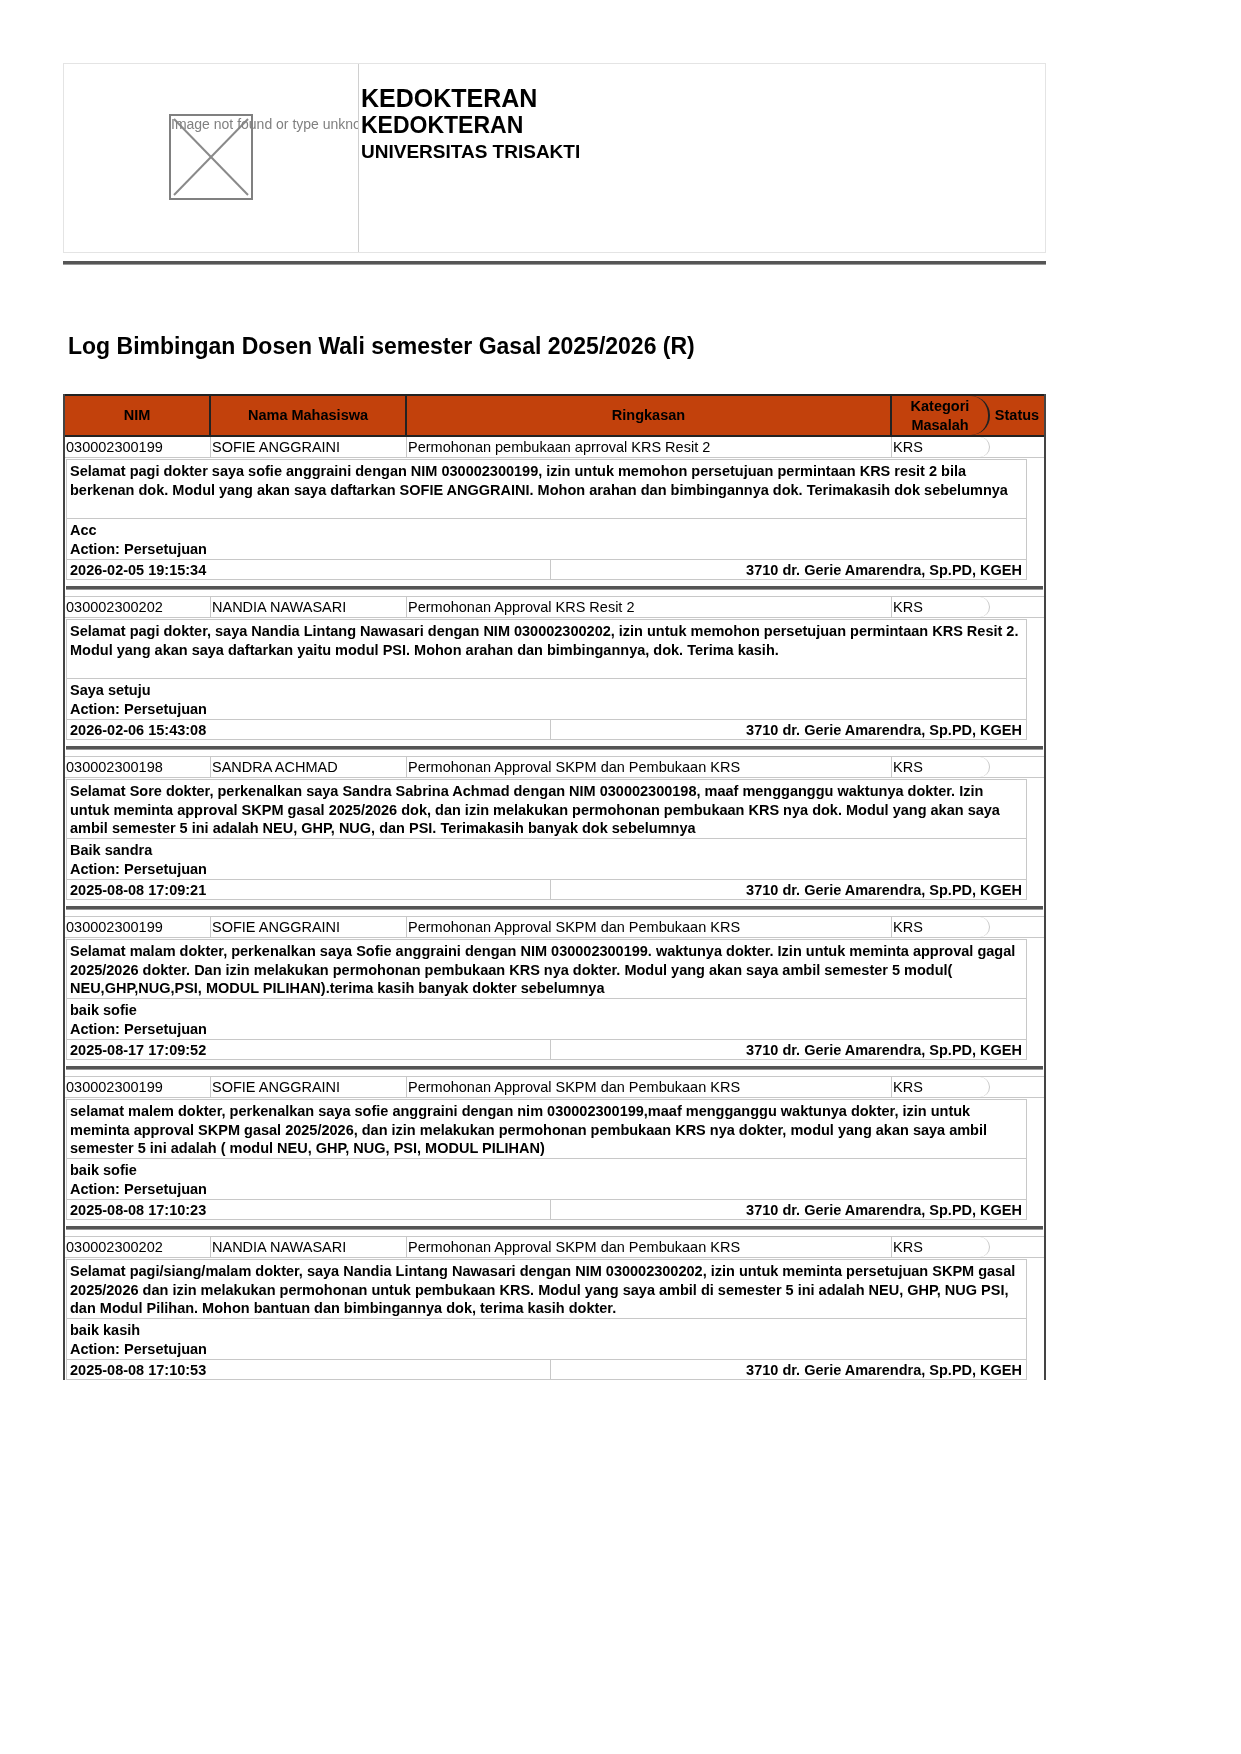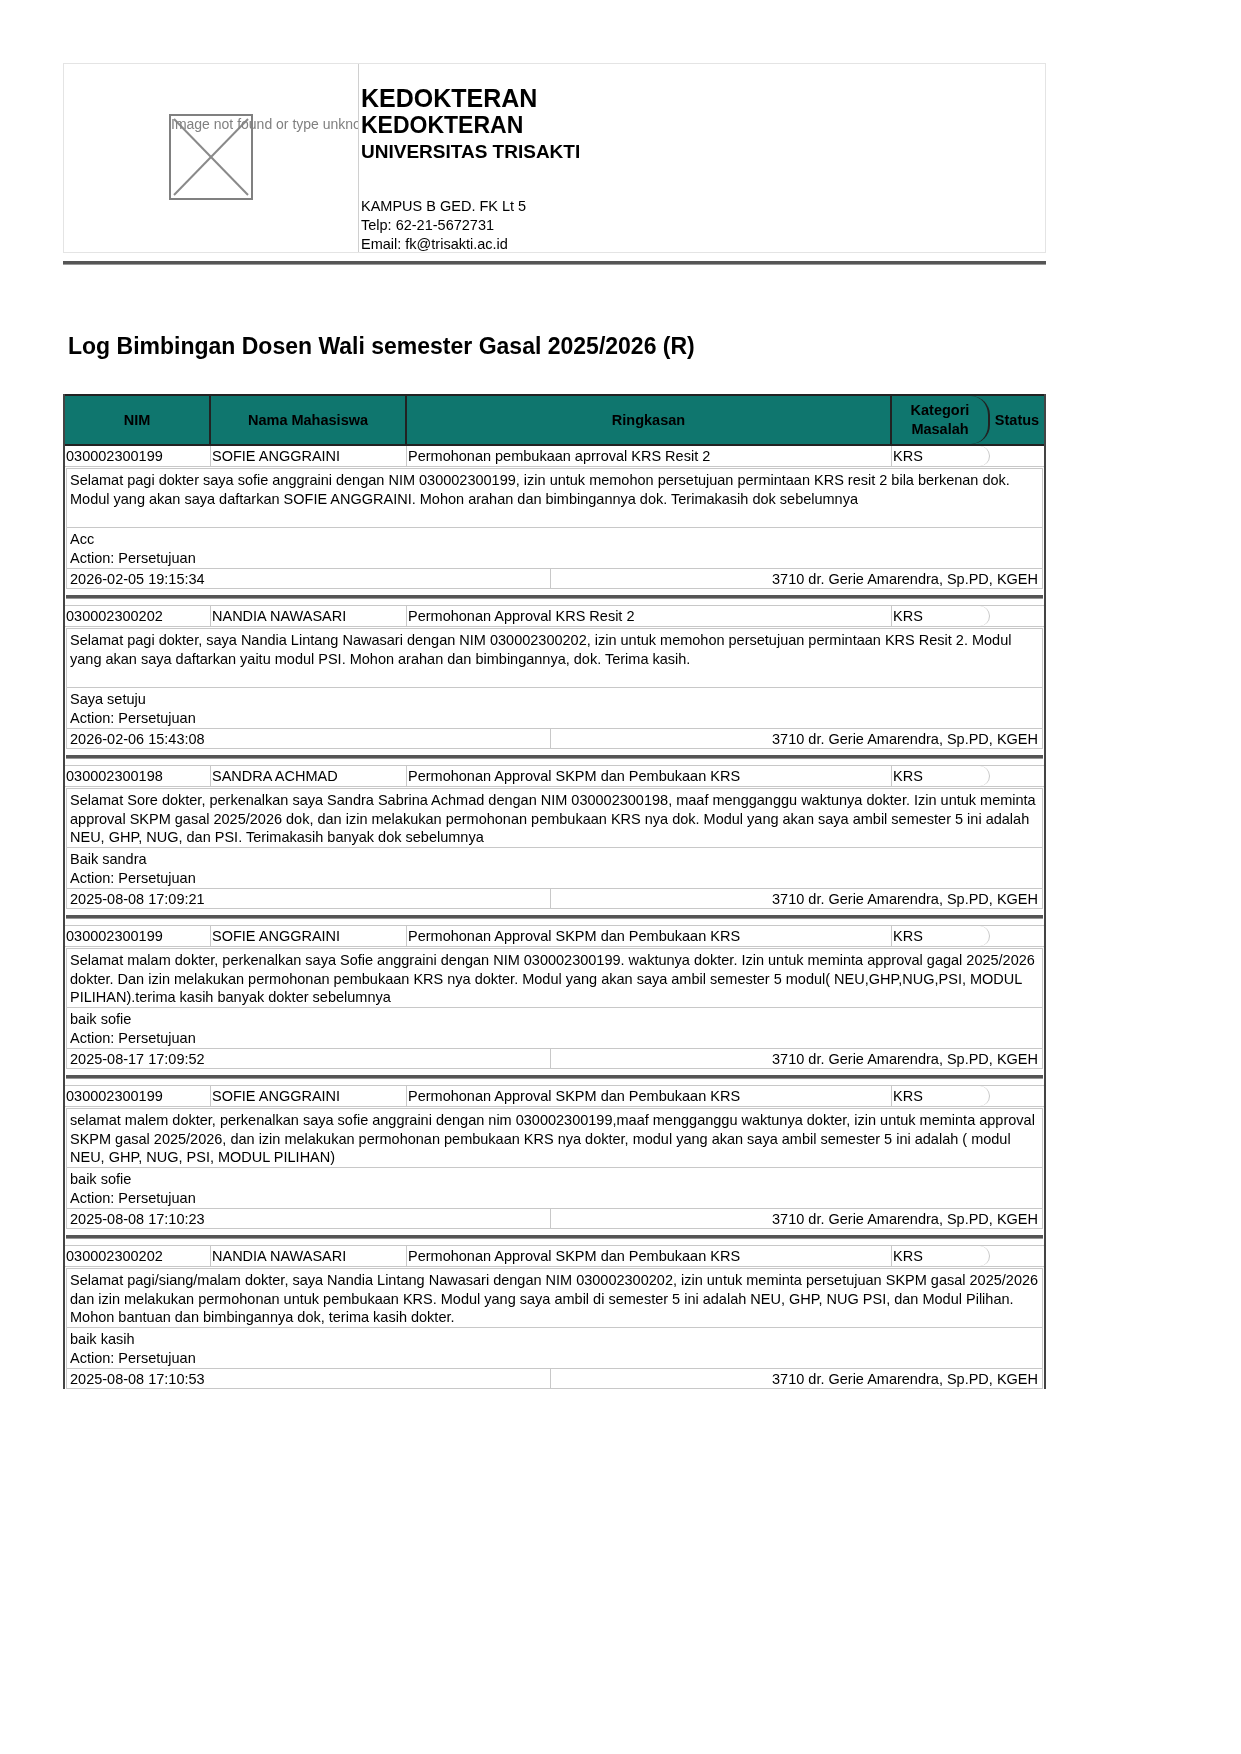--- a/index.html
+++ b/index.html
@@ -33,42 +33,42 @@
   }
   .page-title {
     position: absolute; left: 64px; top: 329px; font-size: 23px; font-weight: bold; margin: 4px;
   }
   .log-table {
     position: absolute; left: 63px; top: 394px; width: 983px;
     border-left: 2px solid #444; border-right: 2px solid #444;
     box-sizing: border-box;
   }
   .thead {
-    display: flex; height: 52px; background: #0f766e;
+    display: flex; height: 43px; background: #c2410c;
     border-top: 2px solid #222; border-bottom: 2px solid #222; box-sizing: border-box;
   }
   .th {
     font-weight: bold; font-size: 14.5px; display: flex; align-items: center; justify-content: center;
     text-align: center; border-right: 2px solid #222; box-sizing: border-box; line-height: 19px;
   }
   .th:last-child { border-right: none; }
   .c-nim { width: 146px; }
   .c-nama { width: 196px; }
   .c-ring { width: 485px; }
   .c-kat { width: 98px; border-radius: 19px; }
   .c-stat { width: 54px; border-radius: 18px; }
   .entry { position: relative; }
   .row-main {
     display: flex; height: 21px; border-bottom: 1px solid #c8c8c8; box-sizing: border-box;
     font-size: 14.5px; line-height: 20px;
   }
   .row-main .td { padding-left: 1px; box-sizing: border-box; border-right: 1px solid #c8c8c8; white-space: nowrap; overflow: hidden; }
   .row-main .td:last-child { border-right: none; margin-top: 32px; }
   .inner {
-    margin: 1px 1px 0 1px; border: 1px solid #c8c8c8; border-bottom: none;
+    margin: 1px 17px 0 1px; border: 1px solid #c8c8c8; border-bottom: none; font-weight: bold;
   }
   .msg {
     font-size: 14.5px; line-height: 18.5px; padding: 2px 3px 0 3px; height: 59px;
     border-bottom: 1px solid #c8c8c8; box-sizing: border-box;
   }
   .reply {
     font-size: 14.5px; line-height: 19px; padding: 2px 3px 0 3px; height: 41px;
     border-bottom: 1px solid #c8c8c8; box-sizing: border-box;
   }
   .foot {
@@ -93,25 +93,20 @@
         <line x1="3" y1="3" x2="77" y2="79" stroke="#8a8a8a" stroke-width="2"></line>
         <line x1="77" y1="3" x2="3" y2="79" stroke="#8a8a8a" stroke-width="2"></line>
       </svg>
     </div>
     <div class="broken-alt">Image not found or type unknown</div>
   </div>
   <div class="info-cell">
     <div class="inst1">KEDOKTERAN</div>
     <div class="inst2">KEDOKTERAN</div>
     <div class="inst3">UNIVERSITAS TRISAKTI</div>
-    <div class="addr">
-      <div>KAMPUS B GED. FK Lt 5</div>
-      <div>Telp: 62-21-5672731</div>
-      <div>Email: fk@trisakti.ac.id</div>
-    </div>
   </div>
 </div>
 
 <div class="rule"></div>
 
 <h1 class="page-title">Log Bimbingan Dosen Wali semester Gasal 2025/2026 (R)</h1>
 
 <div class="log-table">
   <div class="thead">
     <div class="th c-nim">NIM</div>

